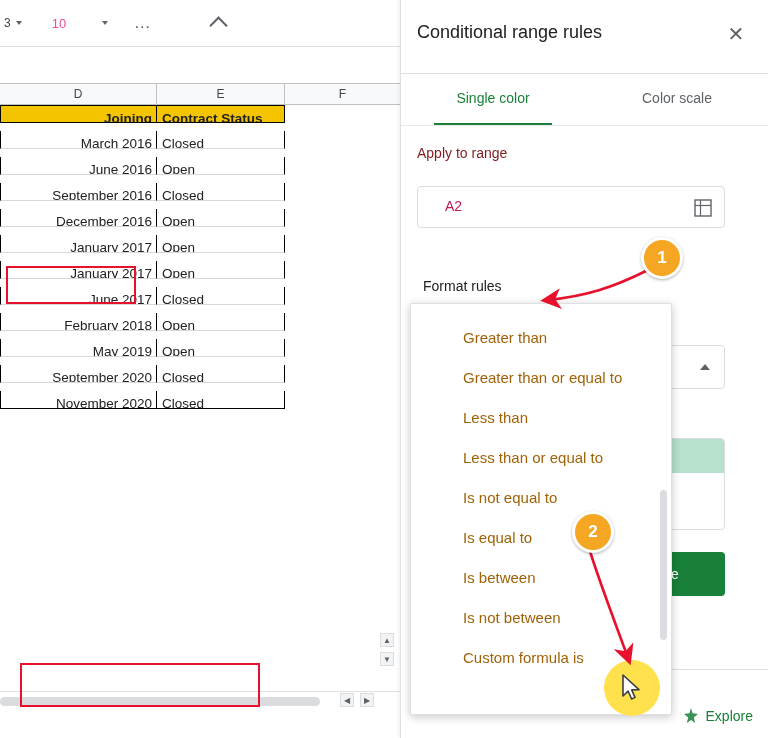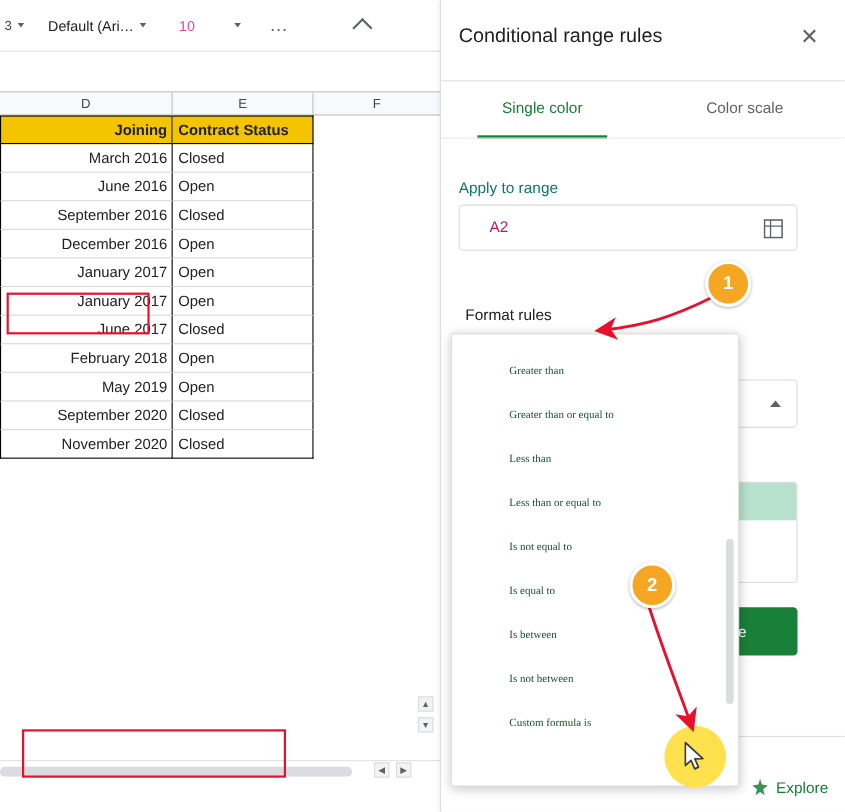--- a/index.html
+++ b/index.html
@@ -117,21 +117,21 @@
     width: 400px;
   }
   .row {
     height: 26px;
     position: relative;
     box-sizing: border-box;
   }
   .cell-d, .cell-e, .cell-f {
     position: absolute;
     top: 0;
-    height: 26px;
+    height: 18px;
     line-height: 25px;
     font-size: 13.5px;
     box-sizing: border-box;
     border-bottom: 1px solid #d9d9d9;
     border-right: 1px solid #000000;
     overflow: hidden;
     white-space: nowrap;
   }
   .cell-d {
     left: 0; width: 157px;
@@ -255,23 +255,23 @@
   }
   .tabs-underline {
     position: absolute;
     left: 0; top: 125px;
     width: 368px; height: 1px;
     background: #e8eaed;
   }
 
   .apply-label {
     position: absolute;
-    left: 16px; top: 162px;
+    left: 16px; top: 145px;
     font-size: 14px;
-    color: #0f766e;
+    color: #7f1d1d;
   }
   .range-box {
     position: absolute;
     left: 16px; top: 186px;
     width: 308px; height: 42px;
     border: 1px solid #dadce0;
     border-radius: 4px;
     box-sizing: border-box;
     background: #fff;
   }
@@ -377,25 +377,24 @@
     background: #ffffff;
     border: 1px solid #e0e0e0;
     box-shadow: 0 2px 10px rgba(0,0,0,0.22);
     border-radius: 2px;
     overflow: hidden;
   }
   .menu-item {
     height: 40px;
     line-height: 40px;
     padding-left: 52px;
-    font-size: 10px;
-    color: #14532d;
+    font-size: 15px;
+    color: #a16207;
     white-space: nowrap;
     cursor: pointer;
-    font-family: Liberation Serif, serif;
   }
   .menu-top-pad { height: 14px; }
   .menu-scroll {
     position: absolute;
     right: 4px; top: 186px;
     width: 7px; height: 150px;
     background: #dadce0;
     border-radius: 4px;
   }
   .menu-hl {
@@ -448,24 +447,20 @@
   }
 </style>
 </head>
 <body>
 
 <div id="sheet">
 
   <div class="toolbar">
     <div class="tb-item tb-zoom">
       <span>3</span>
-      <span class="caret"></span>
-    </div>
-    <div class="tb-item tb-font">
-      <span class="tb-font-name">Default (Ari…</span>
       <span class="caret"></span>
     </div>
     <div class="tb-item tb-size">
       <span>10</span>
       <span class="caret"></span>
     </div>
     <div class="tb-item tb-more">…</div>
     <div class="tb-item tb-collapse">
       <span class="chev-up"></span>
     </div>

